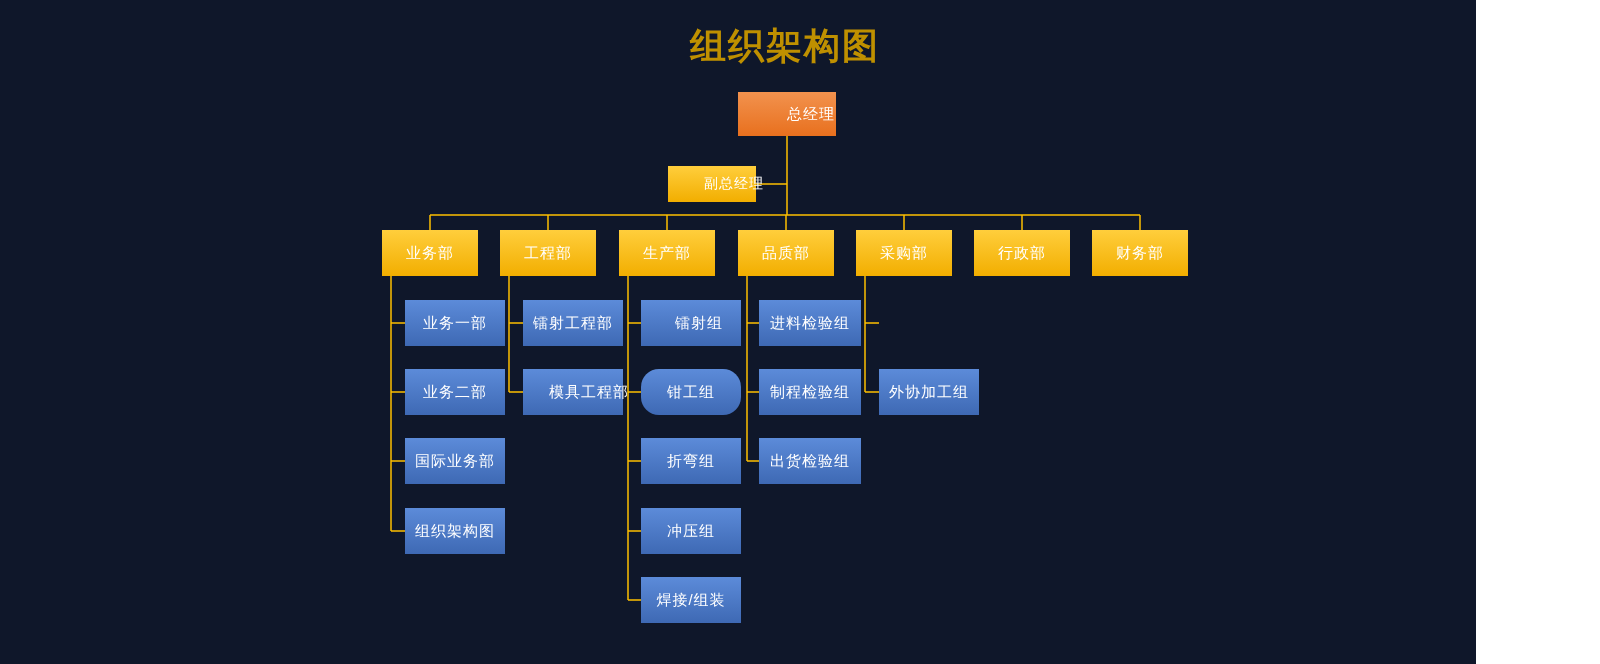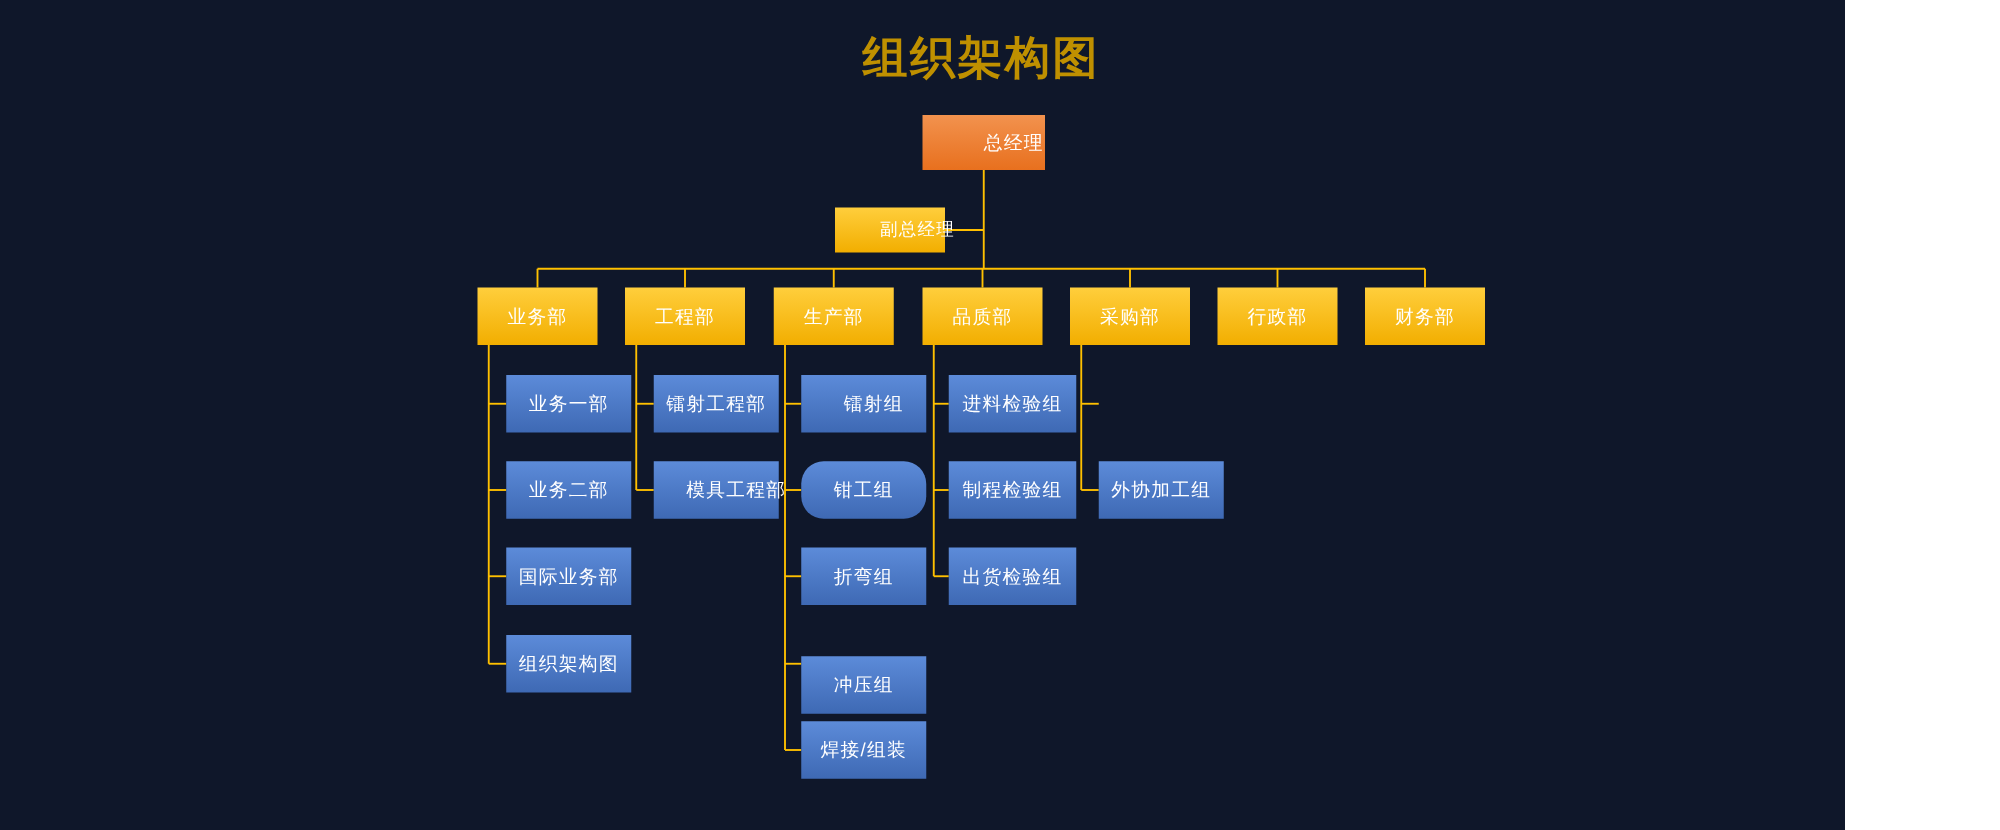--- a/index.html
+++ b/index.html
@@ -117,21 +117,21 @@
   <div class="node blue" style="left:405px; top:369px; width:100px; height:46px;">业务二部</div>
   <div class="node blue" style="left:405px; top:438px; width:100px; height:46px;">国际业务部</div>
   <div class="node blue" style="left:405px; top:508px; width:100px; height:46px;">组织架构图</div>
 
   <div class="node blue" style="left:523px; top:300px; width:100px; height:46px;">镭射工程部</div>
   <div class="node blue" style="left:523px; top:369px; width:100px; height:46px;padding-left:32px;">模具工程部</div>
 
   <div class="node blue" style="left:641px; top:300px; width:100px; height:46px;padding-left:16px;">镭射组</div>
   <div class="node blue" style="left:641px; top:369px; width:100px; height:46px;border-radius:18px;">钳工组</div>
   <div class="node blue" style="left:641px; top:438px; width:100px; height:46px;">折弯组</div>
-  <div class="node blue" style="left:641px; top:525px; width:100px; height:46px;">冲压组</div>
+  <div class="node blue" style="left:641px; top:508px; width:100px; height:46px;">冲压组</div>
   <div class="node blue" style="left:641px; top:577px; width:100px; height:46px;">焊接/组装</div>
 
   <div class="node blue" style="left:759px; top:300px; width:102px; height:46px;">进料检验组</div>
   <div class="node blue" style="left:759px; top:369px; width:102px; height:46px;">制程检验组</div>
   <div class="node blue" style="left:759px; top:438px; width:102px; height:46px;">出货检验组</div>
 
   <div class="node blue" style="left:879px; top:369px; width:100px; height:46px;">外协加工组</div>
 
 </div>
 

